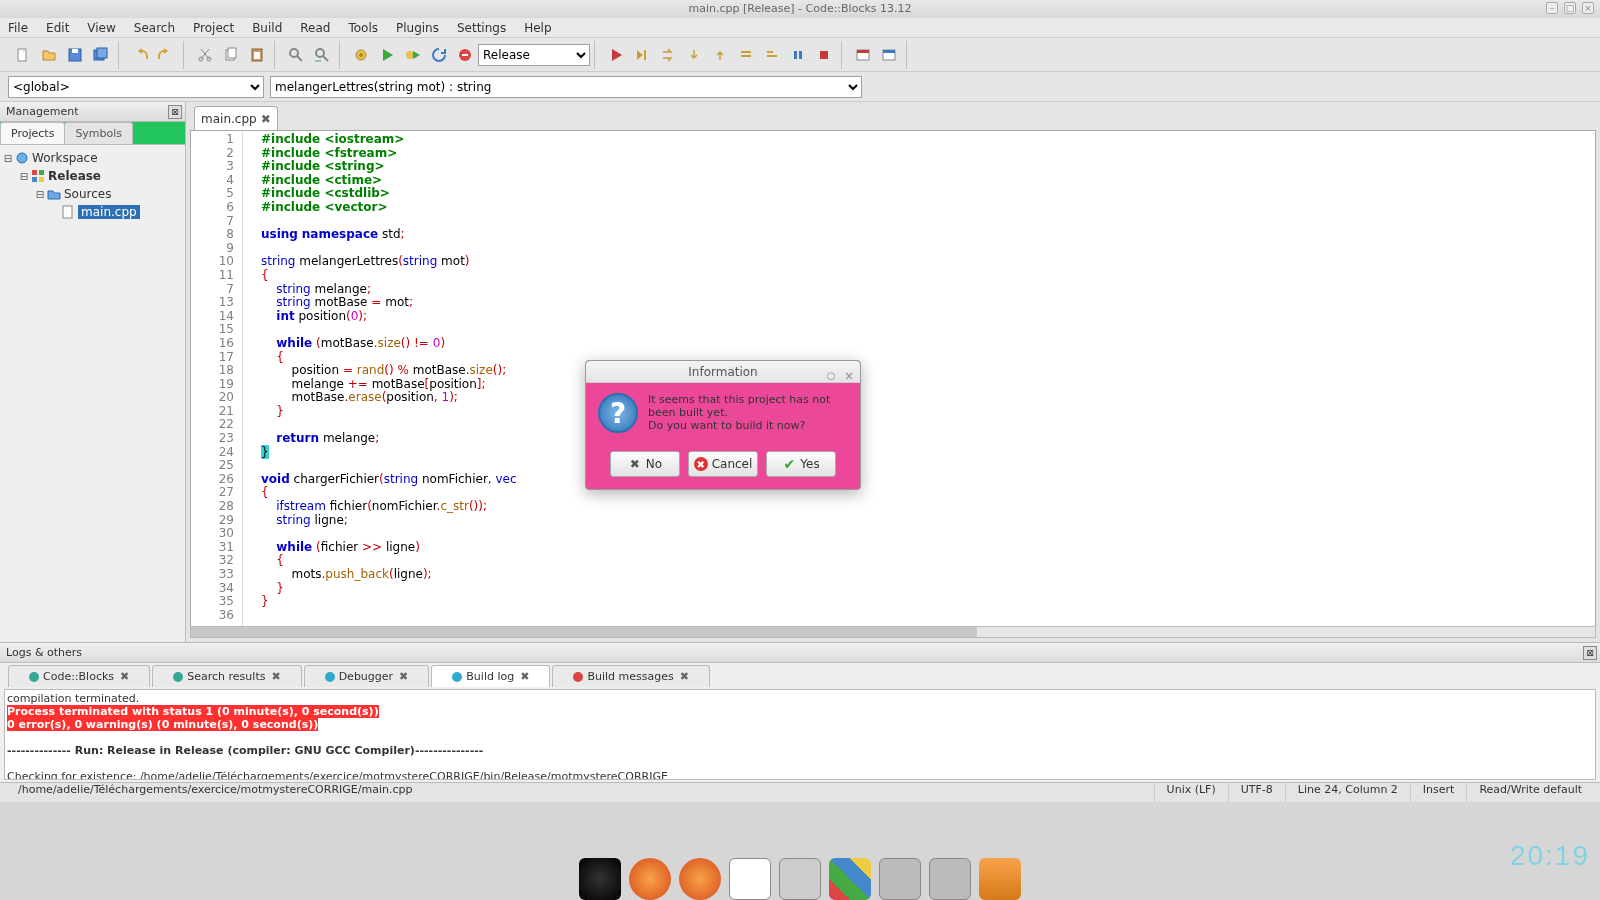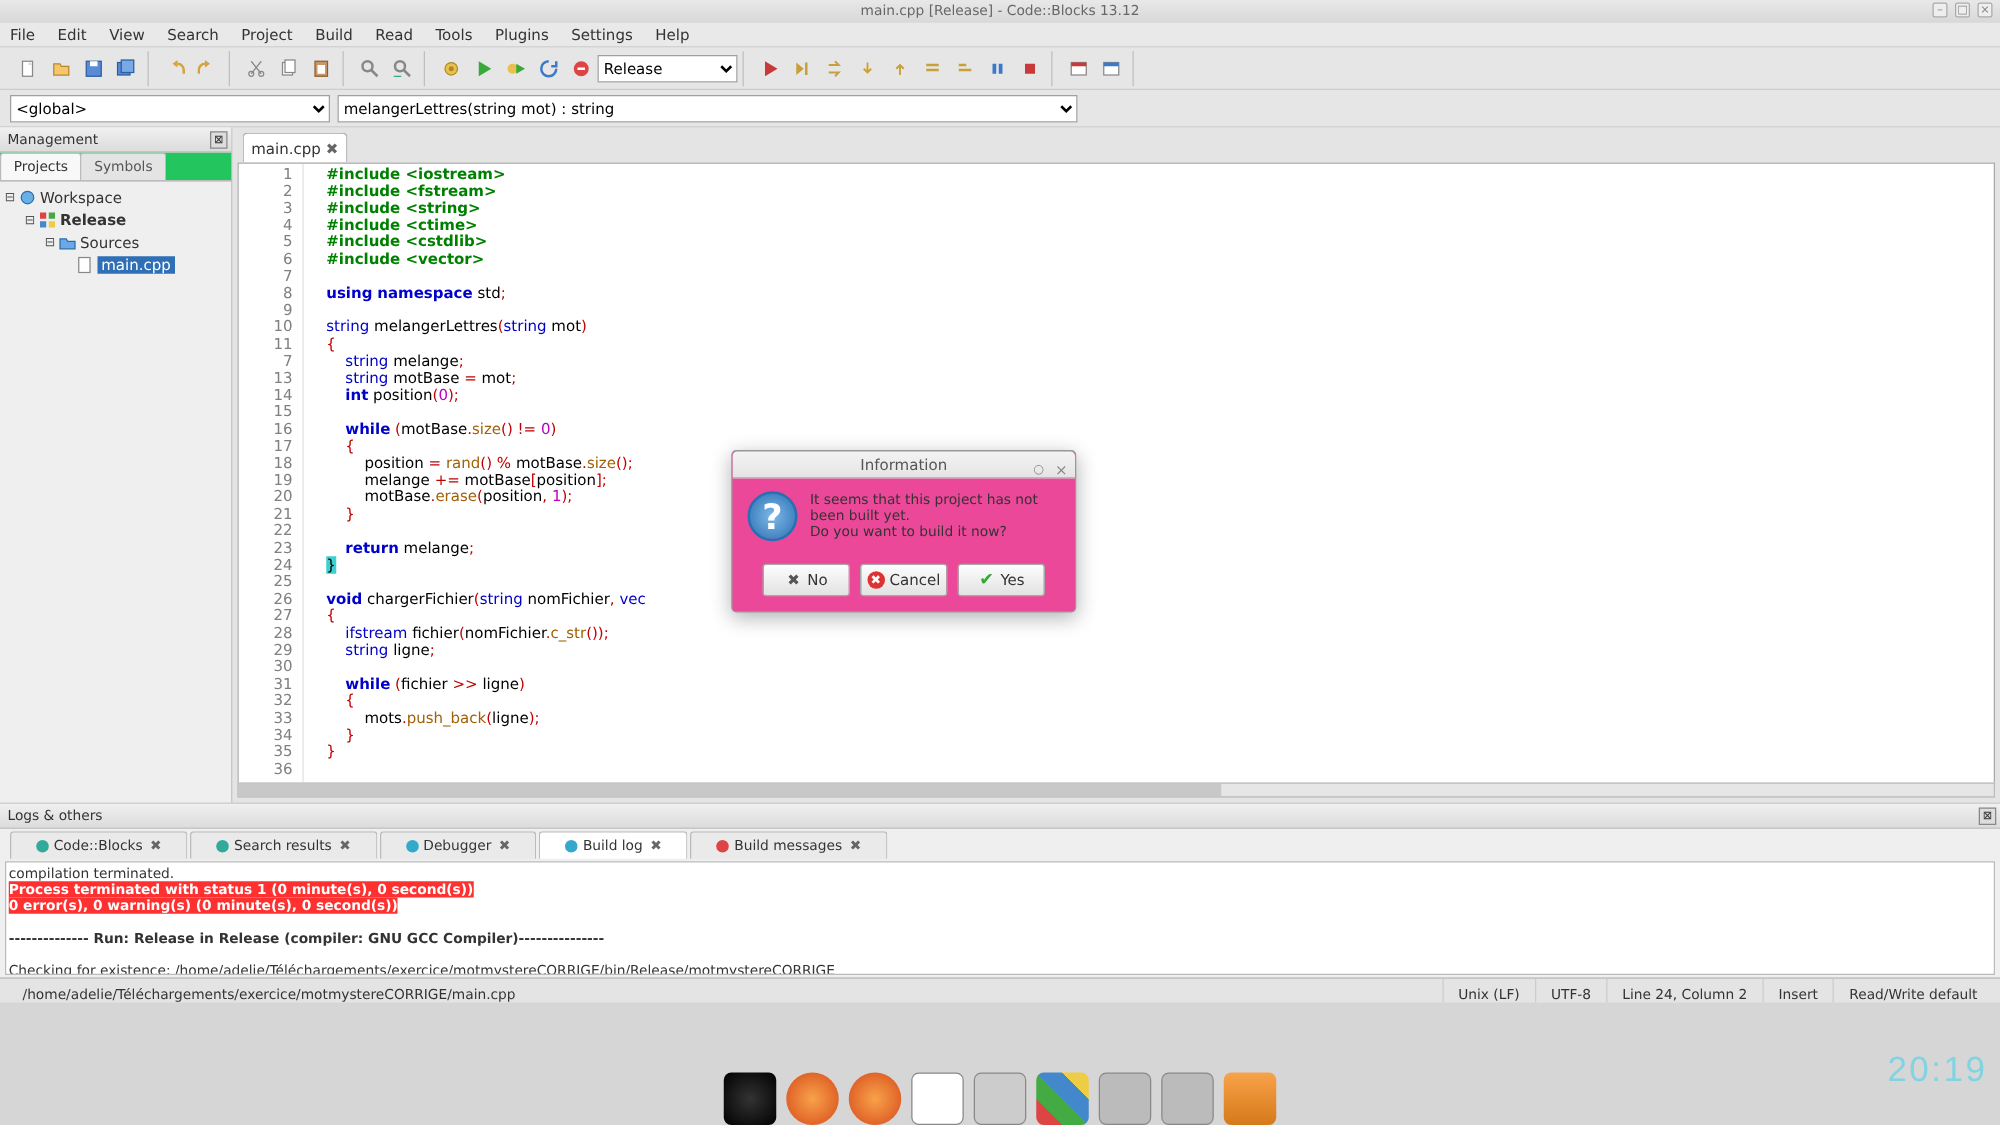--- a/index.html
+++ b/index.html
@@ -42,21 +42,21 @@
 .num { color: #c000c0; }
 .punc { color: #c00000; }
 .tealbrace { background: #3cd0d0; color: #000; }
 .hscroll { position: absolute; left: 4px; right: 4px; bottom: 4px; height: 12px; background: #e6e6e6; border: 1px solid #bbb; }
 .hscroll .thumb { position: absolute; left: 0; width: 56%; height: 100%; background: #c8c8c8; }
 .logs-pane { height: 140px; border-top: 1px solid #bbb; background: #efefef; display: flex; flex-direction: column; }
 .logs-body { flex: 1; background: #fff; margin: 2px 4px; border: 1px solid #bbb; font-family: "DejaVu Sans Mono", monospace; font-size: 11px; padding: 2px; overflow: hidden; white-space: pre; }
 .logline-red { background: #ff3030; color: #fff; font-weight: bold; display: inline; }
 .log-bold { font-weight: bold; }
 .statusbar { height: 20px; background: #e4e4e4; border-top: 1px solid #bbb; display: flex; align-items: center; font-size: 11px; padding: 0 6px; }
-.statusbar .cell { padding: 0 12px; border-right: 1px solid #ccc; height: 100%; display: flex; align-items: flex-end; }
+.statusbar .cell { padding: 0 12px; border-right: 1px solid #ccc; height: 100%; display: flex; align-items: flex-start; }
 .statusbar .cell:first-child { flex: 1; border-right: 1px solid #ccc; }
 .dock { position: absolute; bottom: 0; left: 0; right: 0; height: 48px; display: flex; justify-content: center; align-items: flex-end; pointer-events: none; }
 .dock-icon { width: 42px; height: 42px; margin: 0 4px; border-radius: 6px; pointer-events: auto; }
 .clock { position: absolute; right: 10px; bottom: 28px; font-family: Liberation Sans, sans-serif; font-size: 28px; color: #5fd3e8; letter-spacing: 2px; opacity: 0.7; }
 
 
 .modal { position: absolute; left: 585px; top: 360px; width: 276px; background: #ec4899; border: 1px solid #999; border-radius: 4px; box-shadow: 0 4px 16px rgba(0,0,0,.3); }
 .modal-title { height: 22px; text-align: center; line-height: 22px; font-size: 12px; color: #555; background: linear-gradient(#f4f4f4,#e4e4e4); position: relative; border-bottom: 1px solid #ccc; border-radius: 4px 4px 0 0; }
 .modal-title .mclose { position: absolute; right: 4px; top: 4px; width: 14px; height: 14px; color: #888; font-size: 12px; }
 .modal-title .mmin { position: absolute; right: 22px; top: 4px; width: 14px; height: 14px; color: #888; font-size: 10px; }

